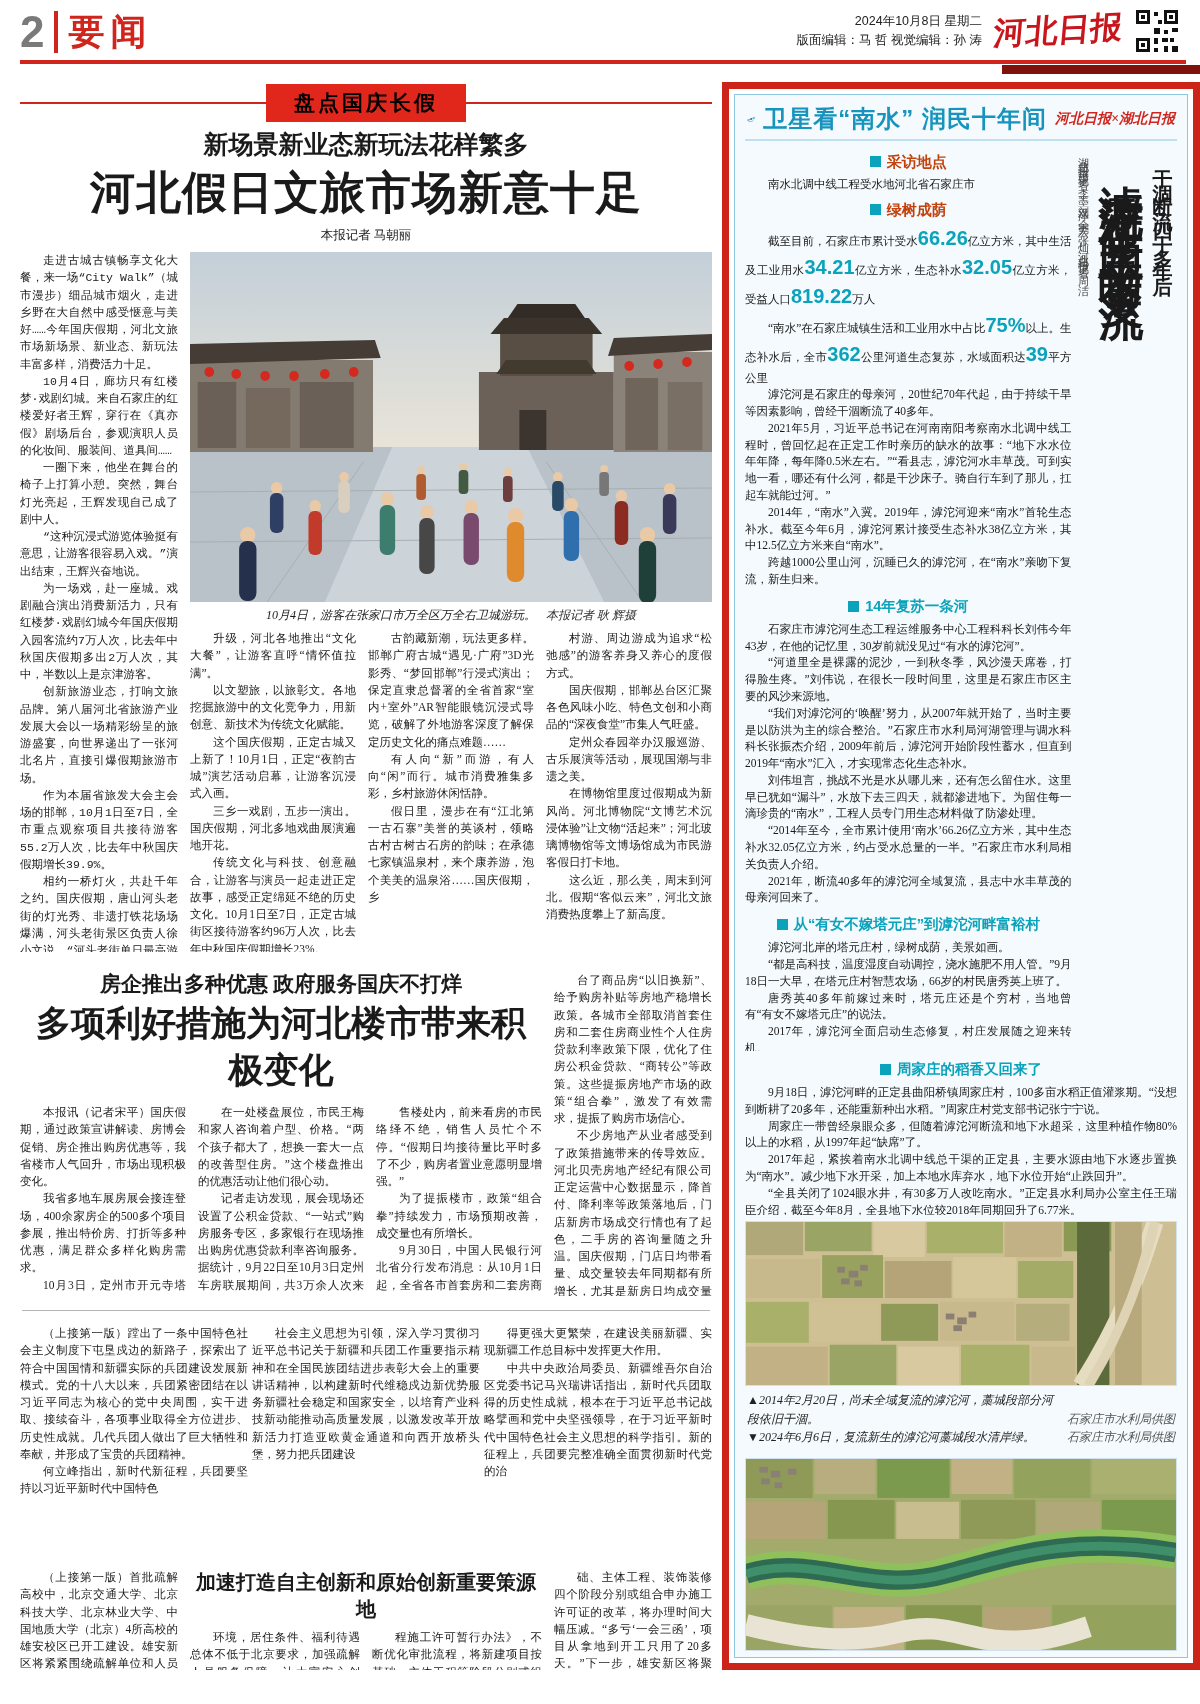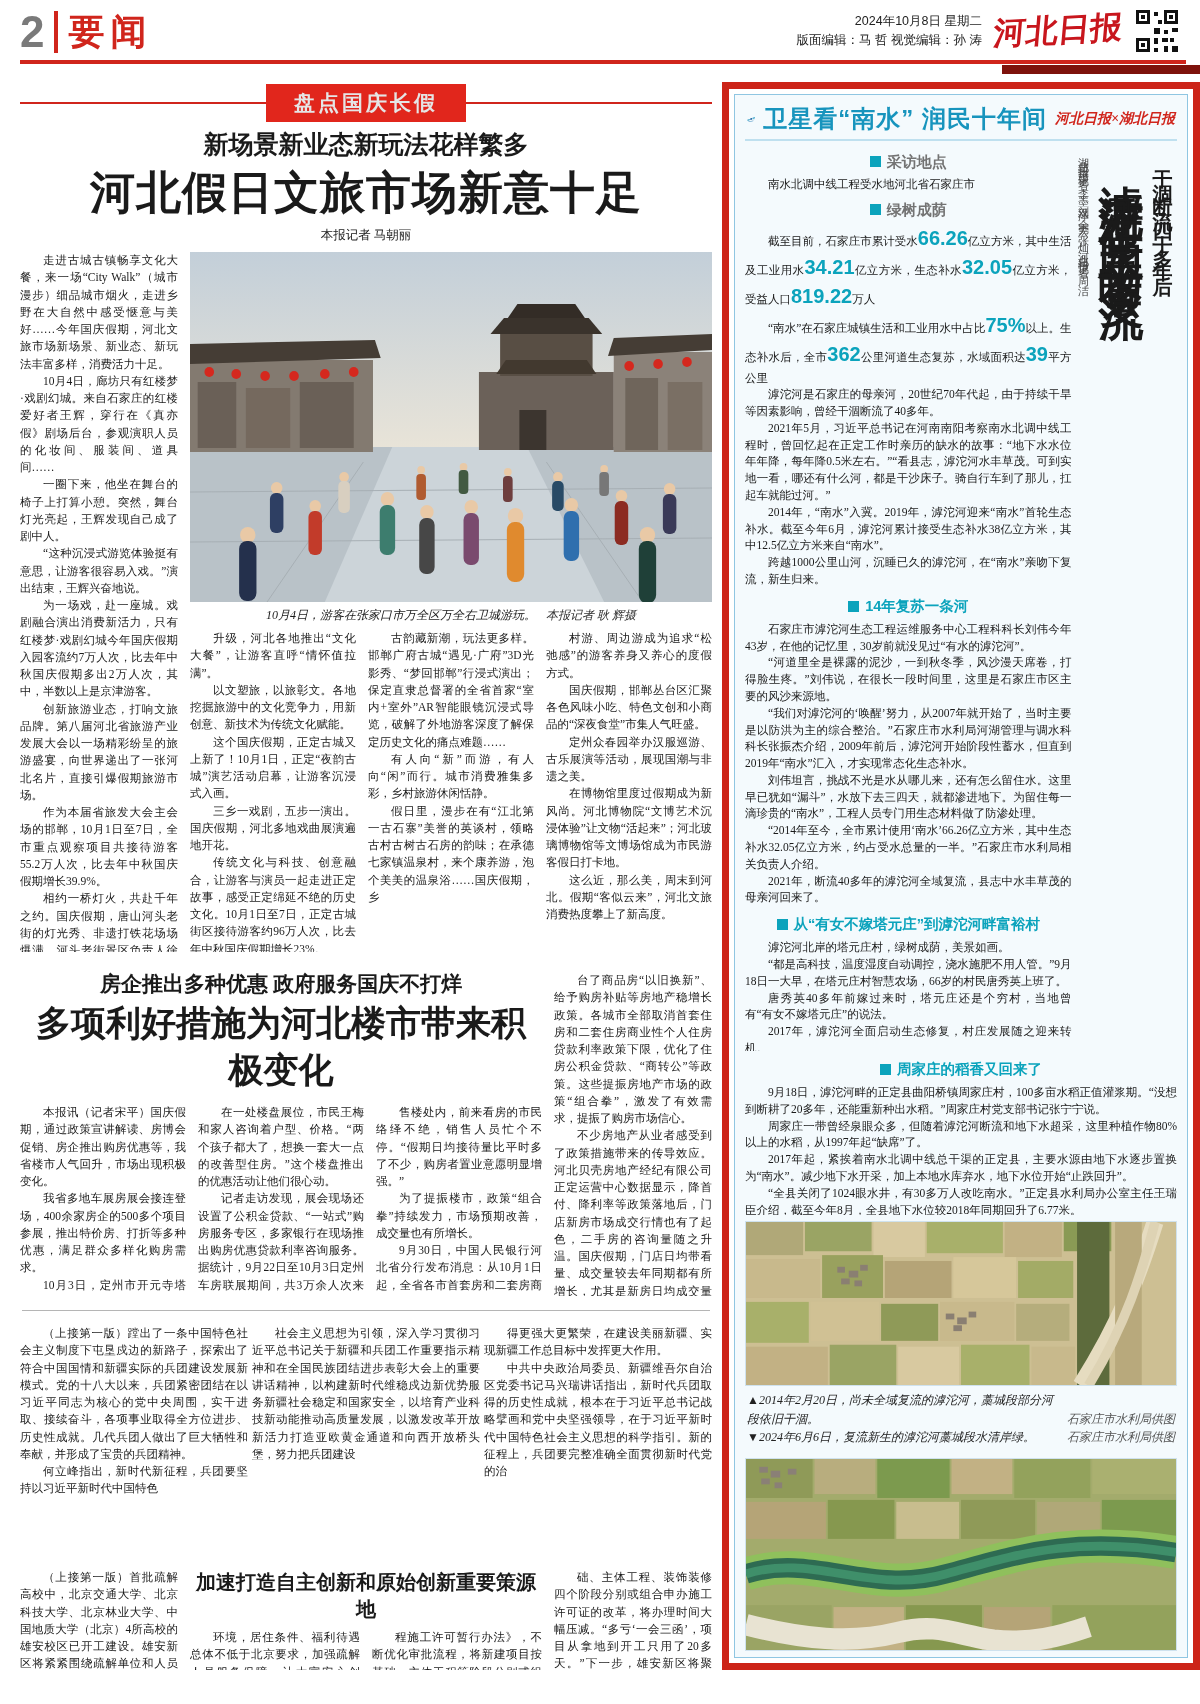--- a/index.html
+++ b/index.html
@@ -18,28 +18,28 @@
   
   .rule{position:relative;height:16px;}
   .rule-line{position:absolute;left:20px;right:14px;top:2px;height:4px;background:#d0251c;}
   .rule-dark{position:absolute;right:0;top:7px;width:198px;height:9px;background:#7e120c;}
   
   .content{display:flex;gap:10px;padding:8px 10px 0 20px;height:1596px;box-sizing:border-box;}
   .left-region{width:692px;flex:none;overflow:hidden;}
   
   .badge-row{display:flex;align-items:center;margin:2px 0 4px;}
   .badge-line{flex:1;height:2px;background:#d0251c;}
-  .badge{background:#e1261c;color:#e5e5e5;font-weight:bold;font-size:21px;padding:5px 28px;letter-spacing:3px;font-family:"Liberation Sans",sans-serif;}
+  .badge{background:#e1261c;color:#000000;font-weight:bold;font-size:21px;padding:5px 28px;letter-spacing:3px;font-family:"Liberation Sans",sans-serif;}
   .a1-kicker{text-align:center;font-size:25px;font-weight:700;margin:6px 0 0;}
   .a1-headline{text-align:center;font-size:45px;font-weight:900;margin:2px 0 4px;letter-spacing:1px;}
   .a1-byline{text-align:center;font-size:12.5px;margin:0 0 8px;}
   .a1-body{display:flex;gap:12px;height:700px;overflow:hidden;}
   .col{font-size:11.5px;line-height:1.5;text-align:justify;}
   .col p{margin:0;text-indent:2em;}
-  .a1-col1{width:158px;flex:none;overflow:hidden;}
+  .a1-col1{width:158px;flex:none;overflow:hidden;font-family:Liberation Mono, monospace;}
   .a1-right{flex:1;display:flex;flex-direction:column;min-width:0;align-items:center;}
   .photo{height:350px;margin:0;position:relative;overflow:hidden;background:#c9d2d8;}
   .photo svg{display:block;width:100%;height:100%;}
   .photo-caption{font-size:12px;padding:5px 2px 6px;display:flex;justify-content:space-between;gap:10px;font-style:italic;}
   .photo-credit{white-space:nowrap;color:#333;}
   .a1-cols3{display:flex;gap:12px;flex:1;overflow:hidden;}
   .a1-cols3>div{flex:1;overflow:hidden;}
   
   .a2{display:flex;gap:12px;margin-top:14px;height:330px;overflow:hidden;}
   .a2-main{flex:1;min-width:0;}
@@ -59,21 +59,21 @@
   .b2-mid-cols>div{flex:1;overflow:hidden;}
   
   .panel{width:478px;flex:none;border:7px solid #cc2418;background:#fff;box-sizing:border-box;padding:5px;height:1588px;}
   .panel-inner{border:1px solid #8fc6e2;background:#f4fafd;height:100%;box-sizing:border-box;padding:6px 10px;display:flex;flex-direction:column;overflow:hidden;}
   .banner{display:flex;align-items:center;gap:8px;padding:2px 2px 4px;border-bottom:2px solid #bfe0ef;}
   .banner-title{font-size:24px;font-weight:900;color:#1794bd;font-family:"Liberation Sans",sans-serif;letter-spacing:1px;white-space:nowrap;}
   .banner-brand{margin-left:auto;color:#d0251c;font-size:14px;font-weight:bold;font-style:italic;white-space:nowrap;}
   .panel-zone1{display:flex;gap:4px;height:930px;overflow:hidden;margin-top:4px;}
   .panel-text{flex:1;min-width:0;font-size:11.5px;line-height:1.46;text-align:justify;overflow:hidden;}
   .panel-text p{margin:0;text-indent:2em;}
-  .info-h{display:flex;align-items:center;justify-content:center;gap:6px;color:#737373;font-size:15px;font-weight:bold;margin:6px 0 3px;font-family:"Liberation Sans",sans-serif;}
+  .info-h{display:flex;align-items:center;justify-content:center;gap:6px;color:#c2410c;font-size:15px;font-weight:bold;margin:6px 0 3px;font-family:"Liberation Sans",sans-serif;}
   .bullet{display:inline-block;width:11px;height:11px;background:#0ba3bc;flex:none;}
   .hl{color:#0ba3bc;font-weight:bold;font-size:20px;font-family:"Liberation Sans",sans-serif;margin-top:44px;}
   .sec-h{display:flex;align-items:center;justify-content:center;gap:6px;color:#0ba3bc;font-size:14.5px;font-weight:bold;margin:8px 0 4px;font-family:"Liberation Sans",sans-serif;text-align:center;}
   .v-block{flex:none;display:flex;gap:5px;padding-top:4px;}
   .v-byline{writing-mode:vertical-rl;font-size:11px;color:#444;letter-spacing:3px;height:880px;}
   .v-headline{writing-mode:vertical-rl;font-size:45px;font-weight:900;letter-spacing:9px;height:920px;line-height:1.1;}
   .v-kicker{writing-mode:vertical-rl;font-size:20px;font-weight:bold;letter-spacing:13px;height:470px;padding-top:6px;}
   .panel-zone2{font-size:11.5px;line-height:1.46;text-align:justify;overflow:hidden;height:168px;}
   .panel-zone2 p{margin:0;text-indent:2em;}
   .sat{margin:6px 0 0;border:1px solid #cfe2ee;background:#ddd;}

